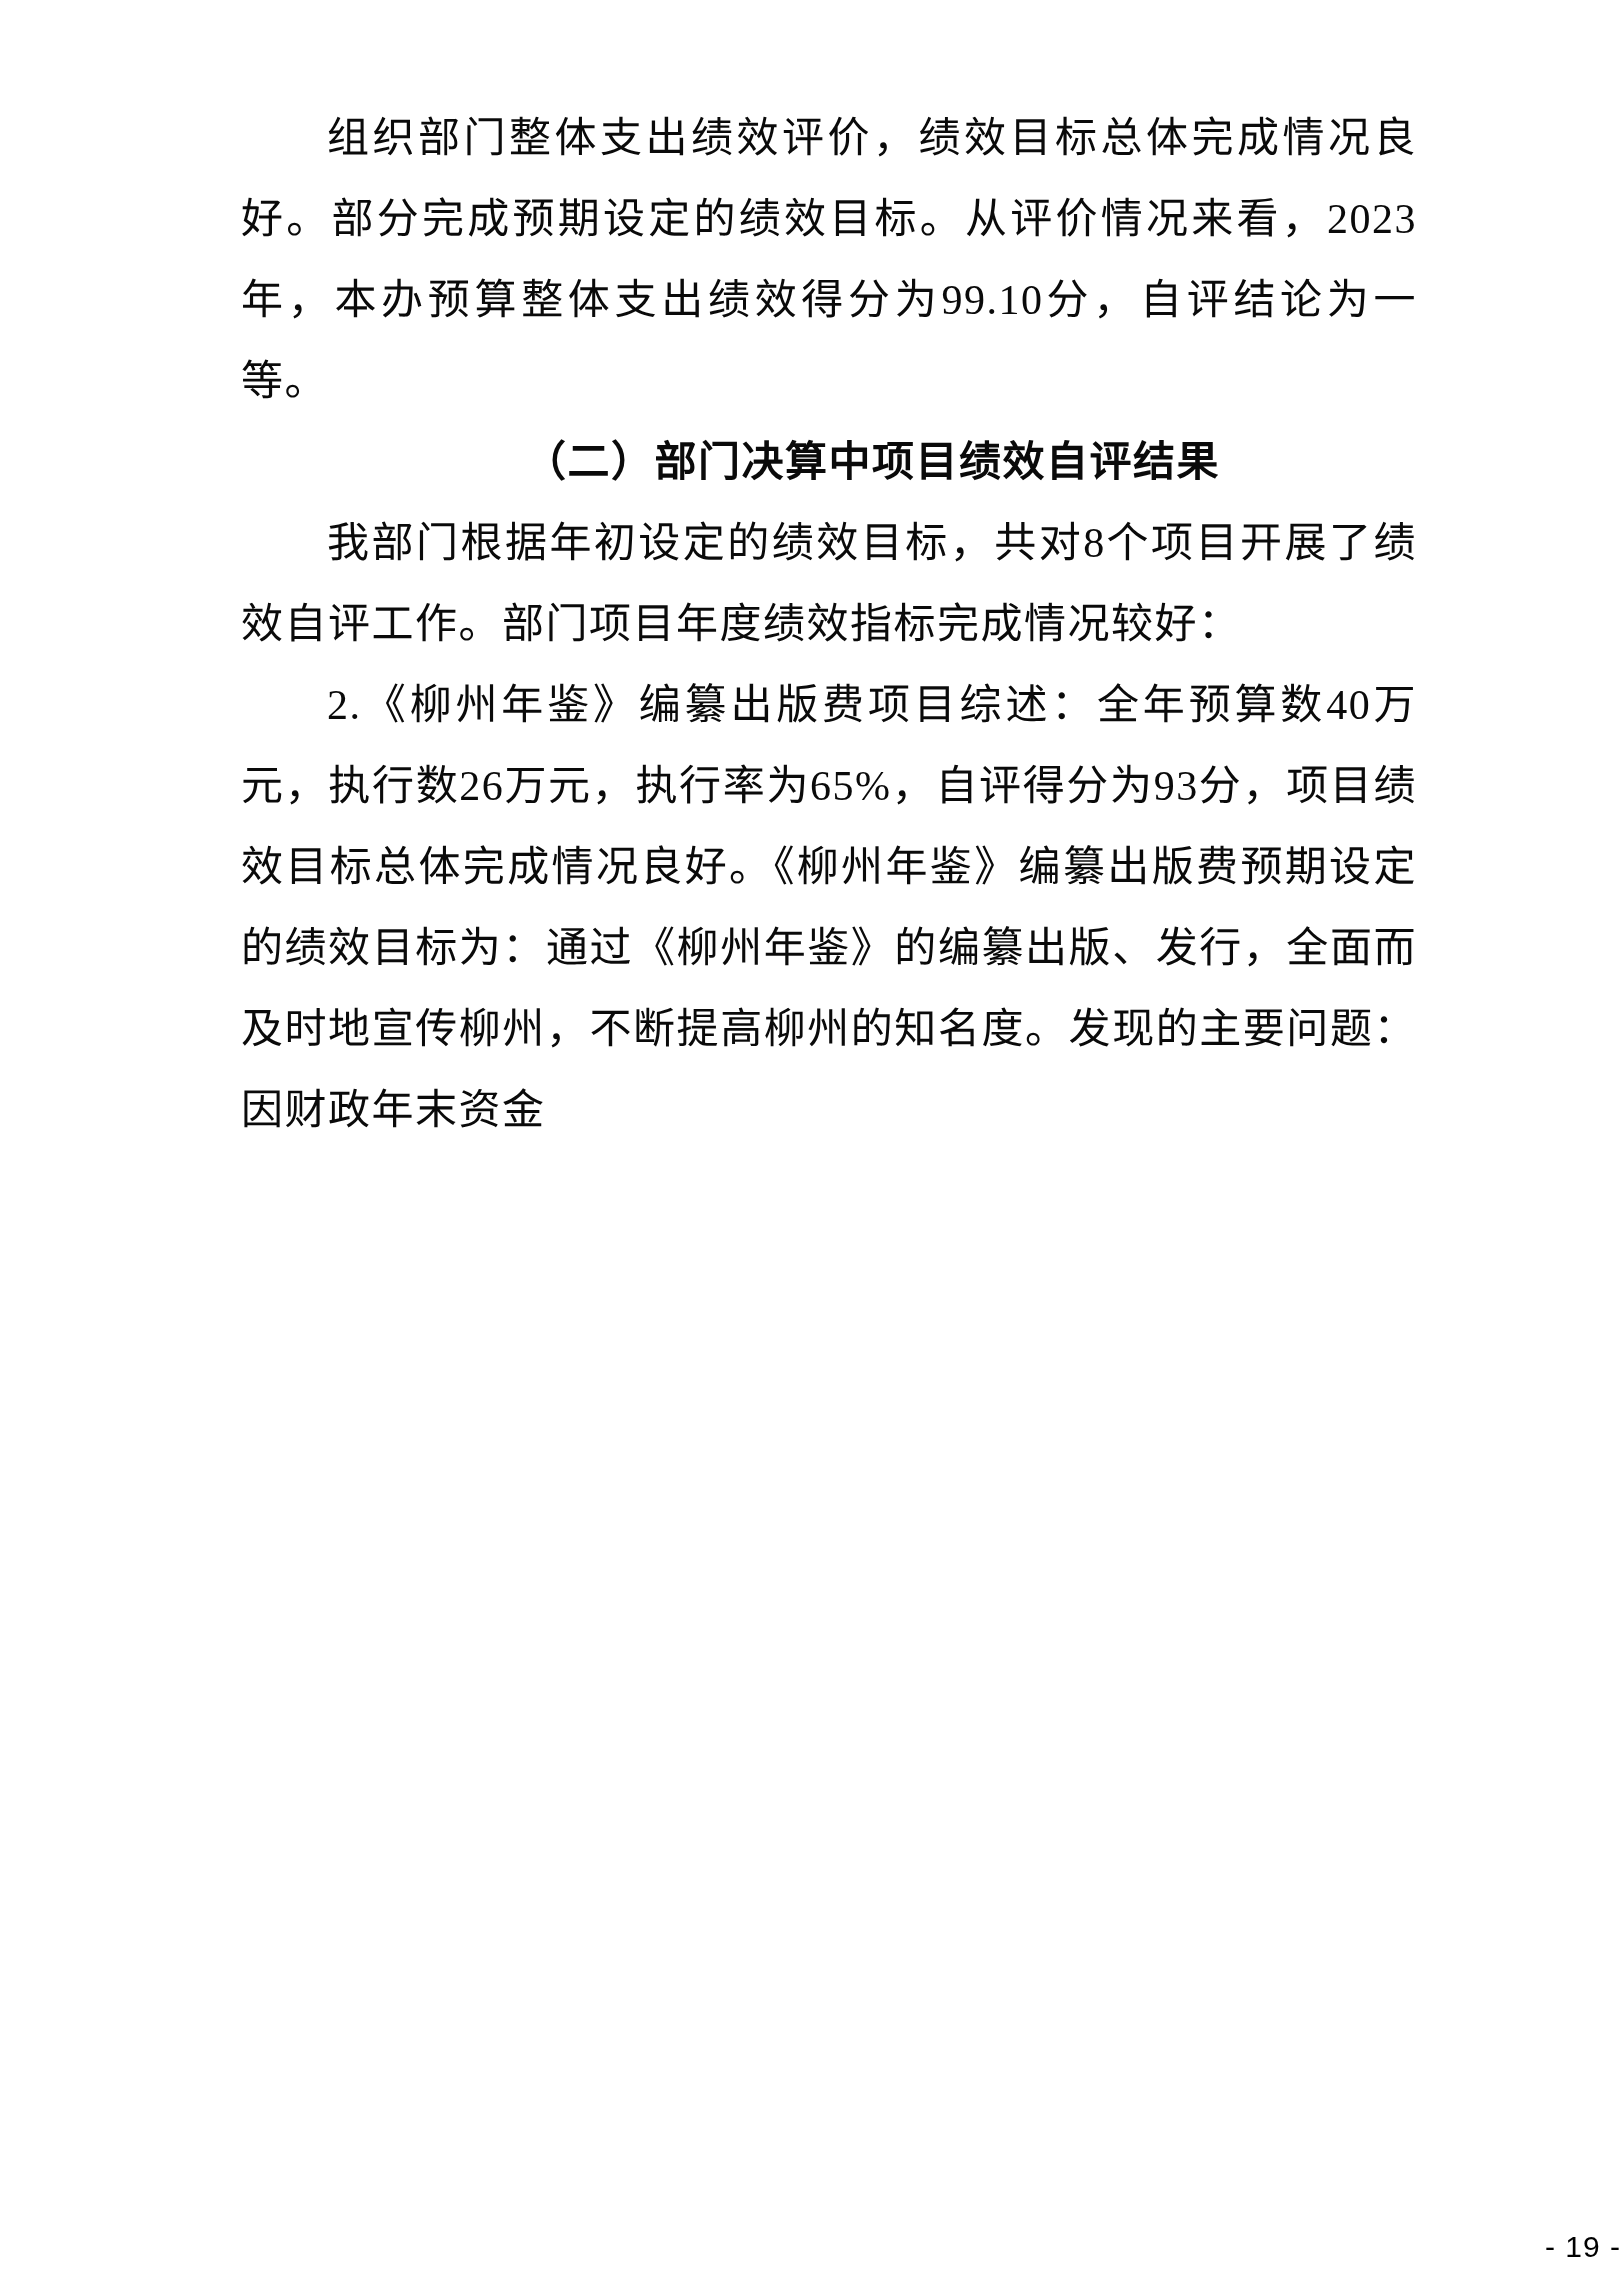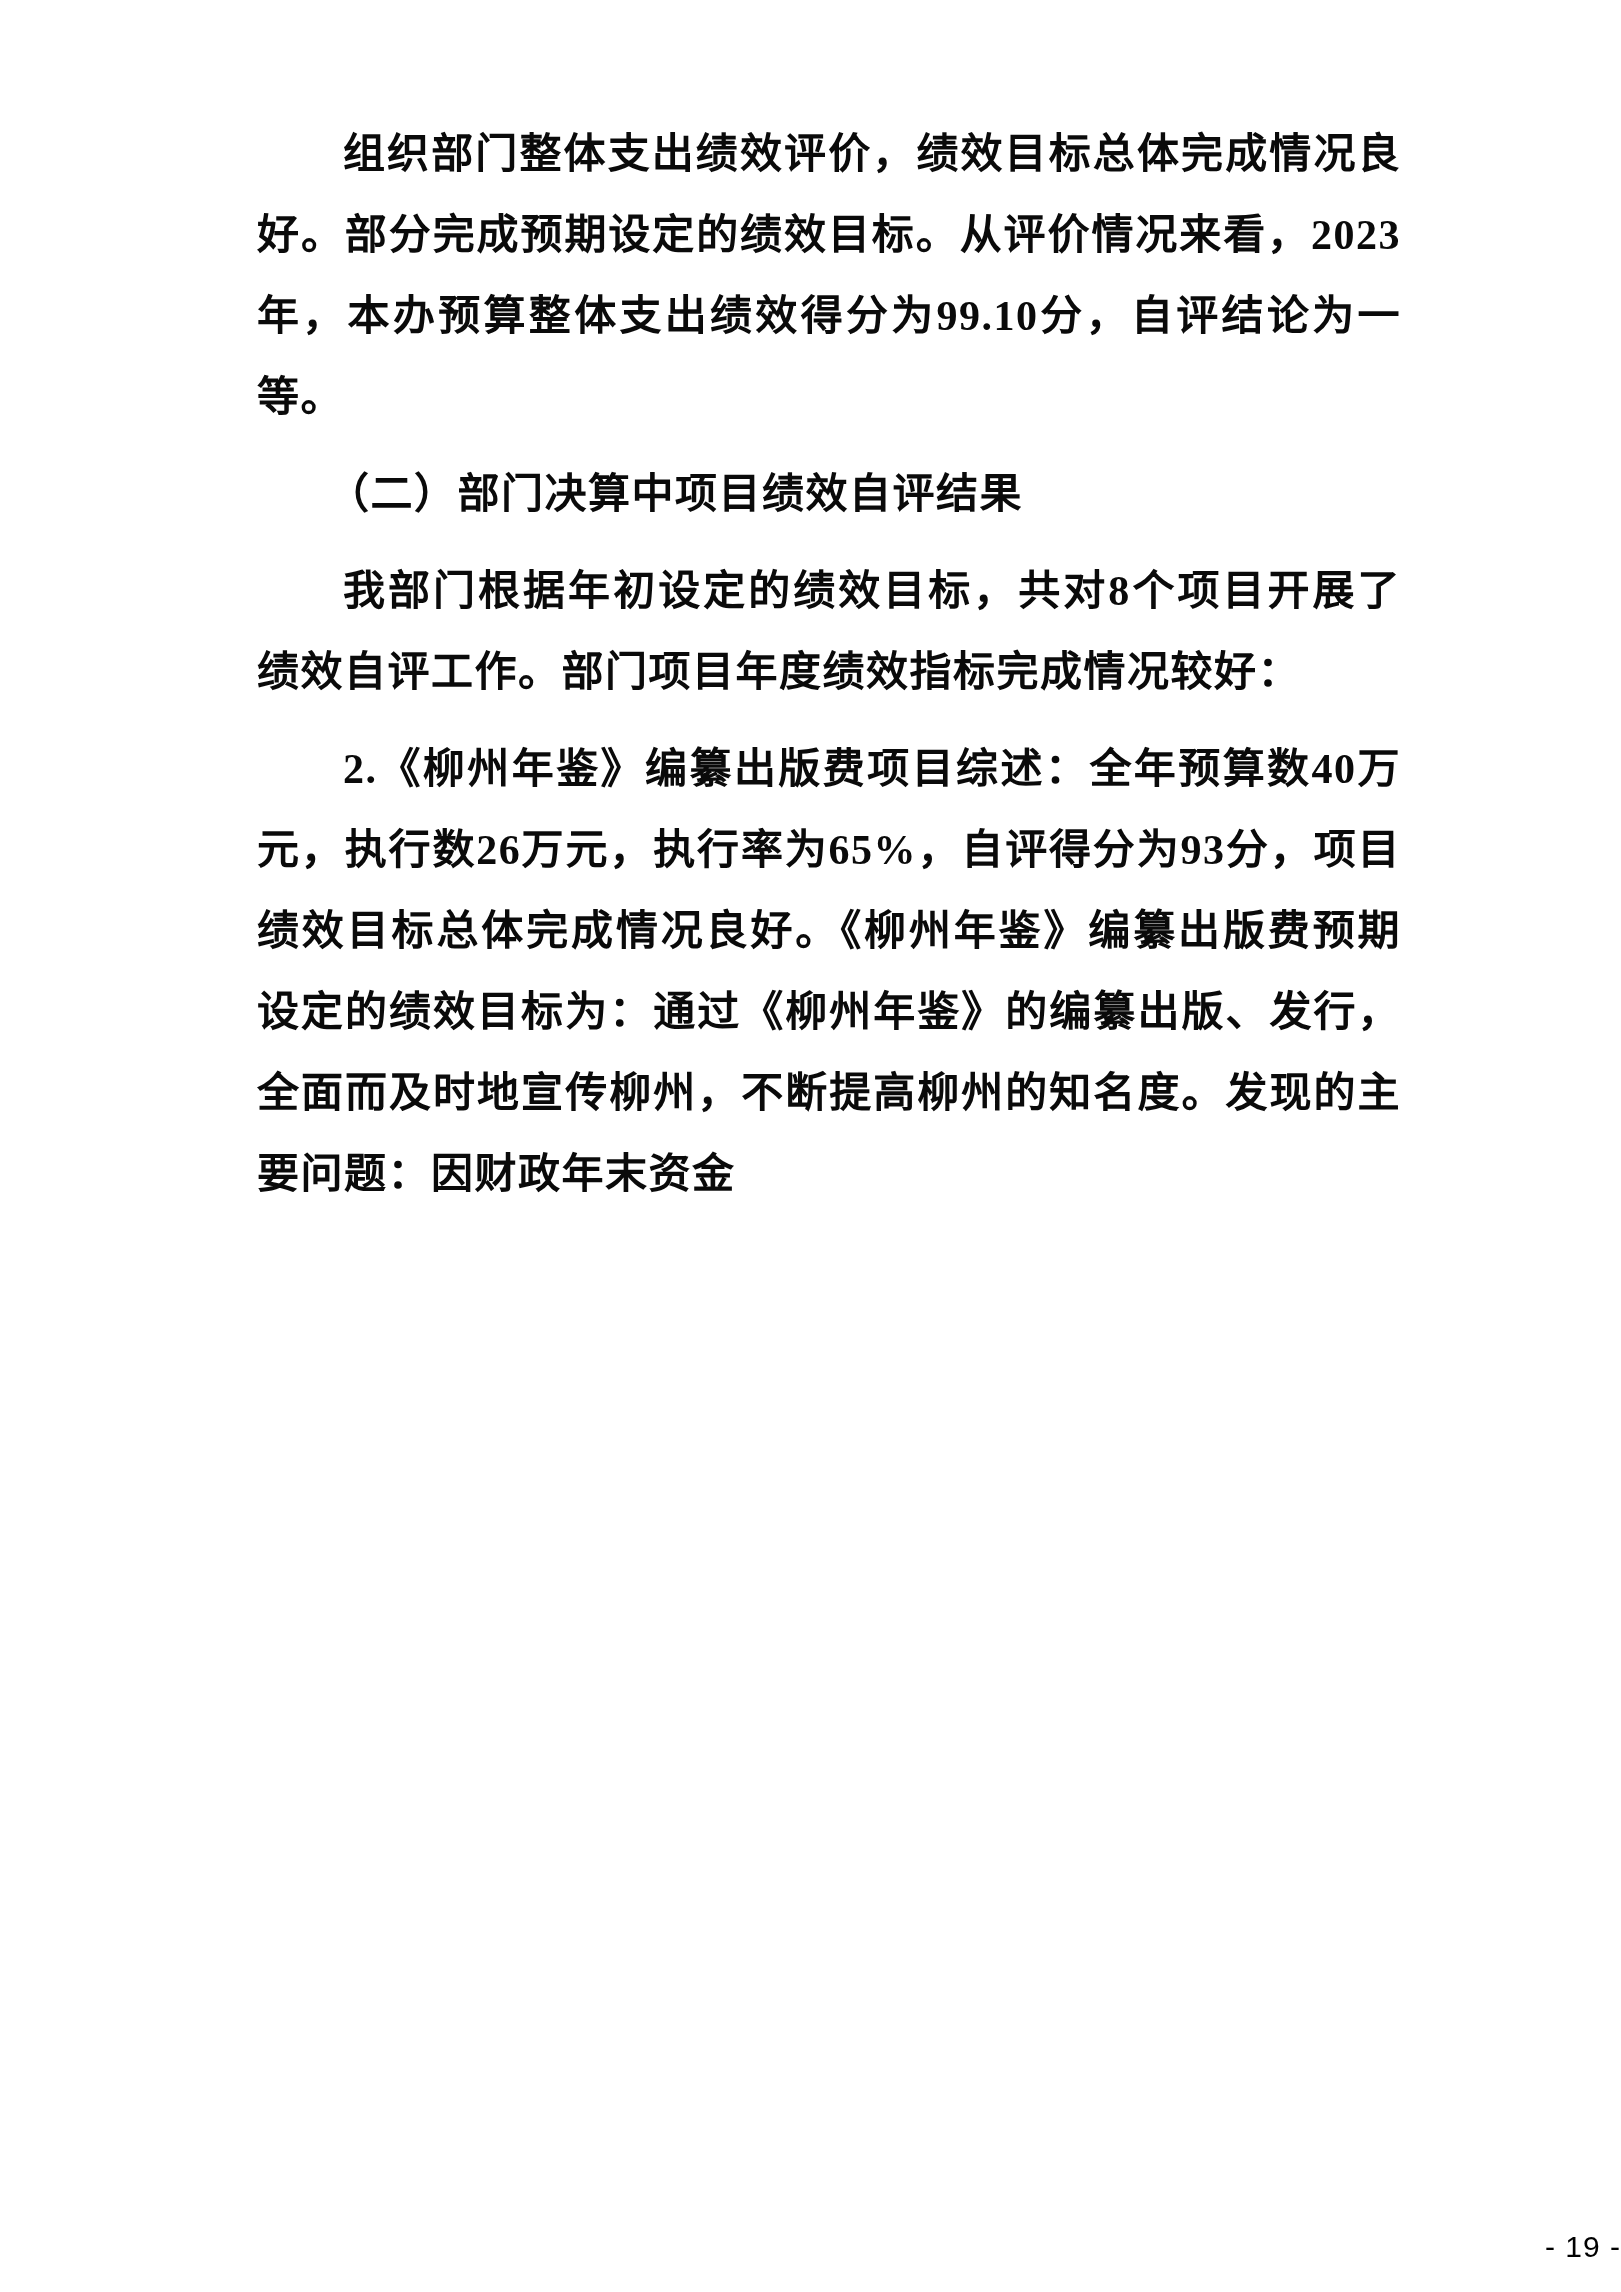--- a/index.html
+++ b/index.html
@@ -22,37 +22,37 @@
     height: 2293px;
     background: #ffffff;
   }
   .content {
     position: absolute;
     left: 241px;
     top: 98px;
     width: 1176px;
   }
   p.body-para {
-    margin: 16px;
+    margin: 0;
     font-size: 42px;
     line-height: 81px;
     letter-spacing: 1.5px;
     text-indent: 86px;
     text-align: justify;
     text-justify: inter-ideograph;
-    font-weight: 700;
+    font-weight: 400;
     word-break: break-all;
   }
   p.heading-para {
     margin: 0;
     font-size: 42px;
     line-height: 81px;
     letter-spacing: 1.5px;
     text-indent: 86px;
-    text-align: left;
+    text-align: center;
     font-weight: 700;
   }
   .page-number {
     position: absolute;
     left: 0;
     top: 2227px;
     width: 1621px;
     text-align: right;
     font-family: "Liberation Sans", "DejaVu Sans", sans-serif;
     font-size: 30px;

